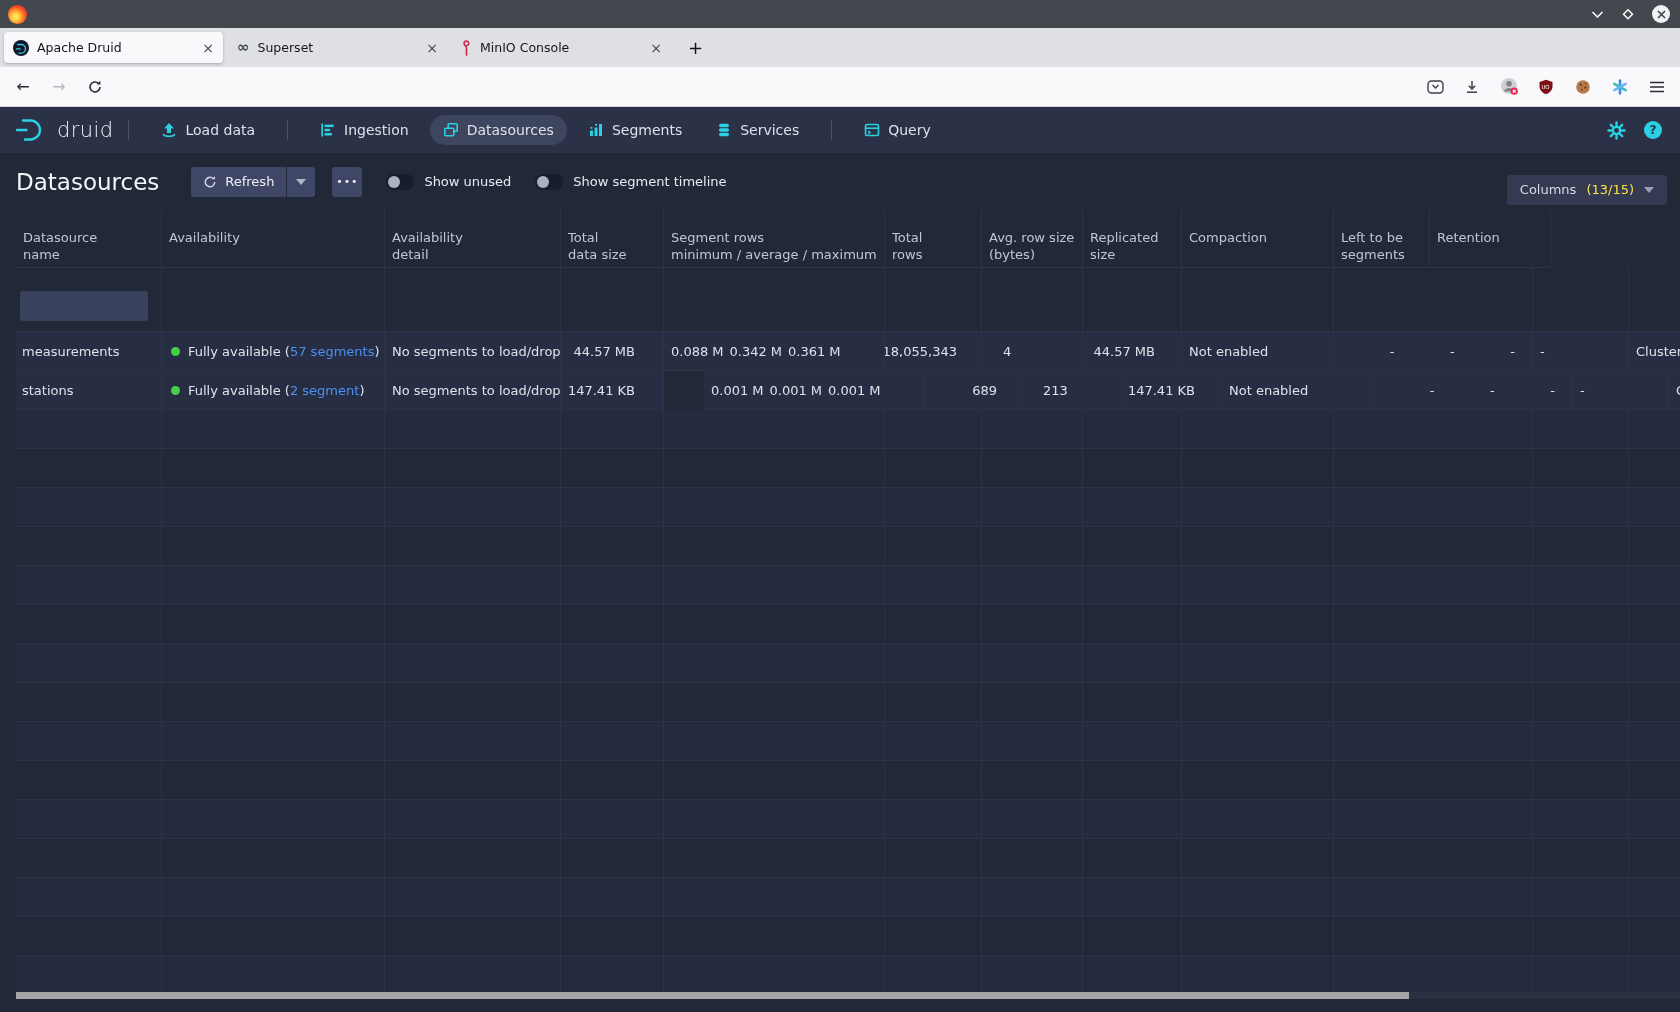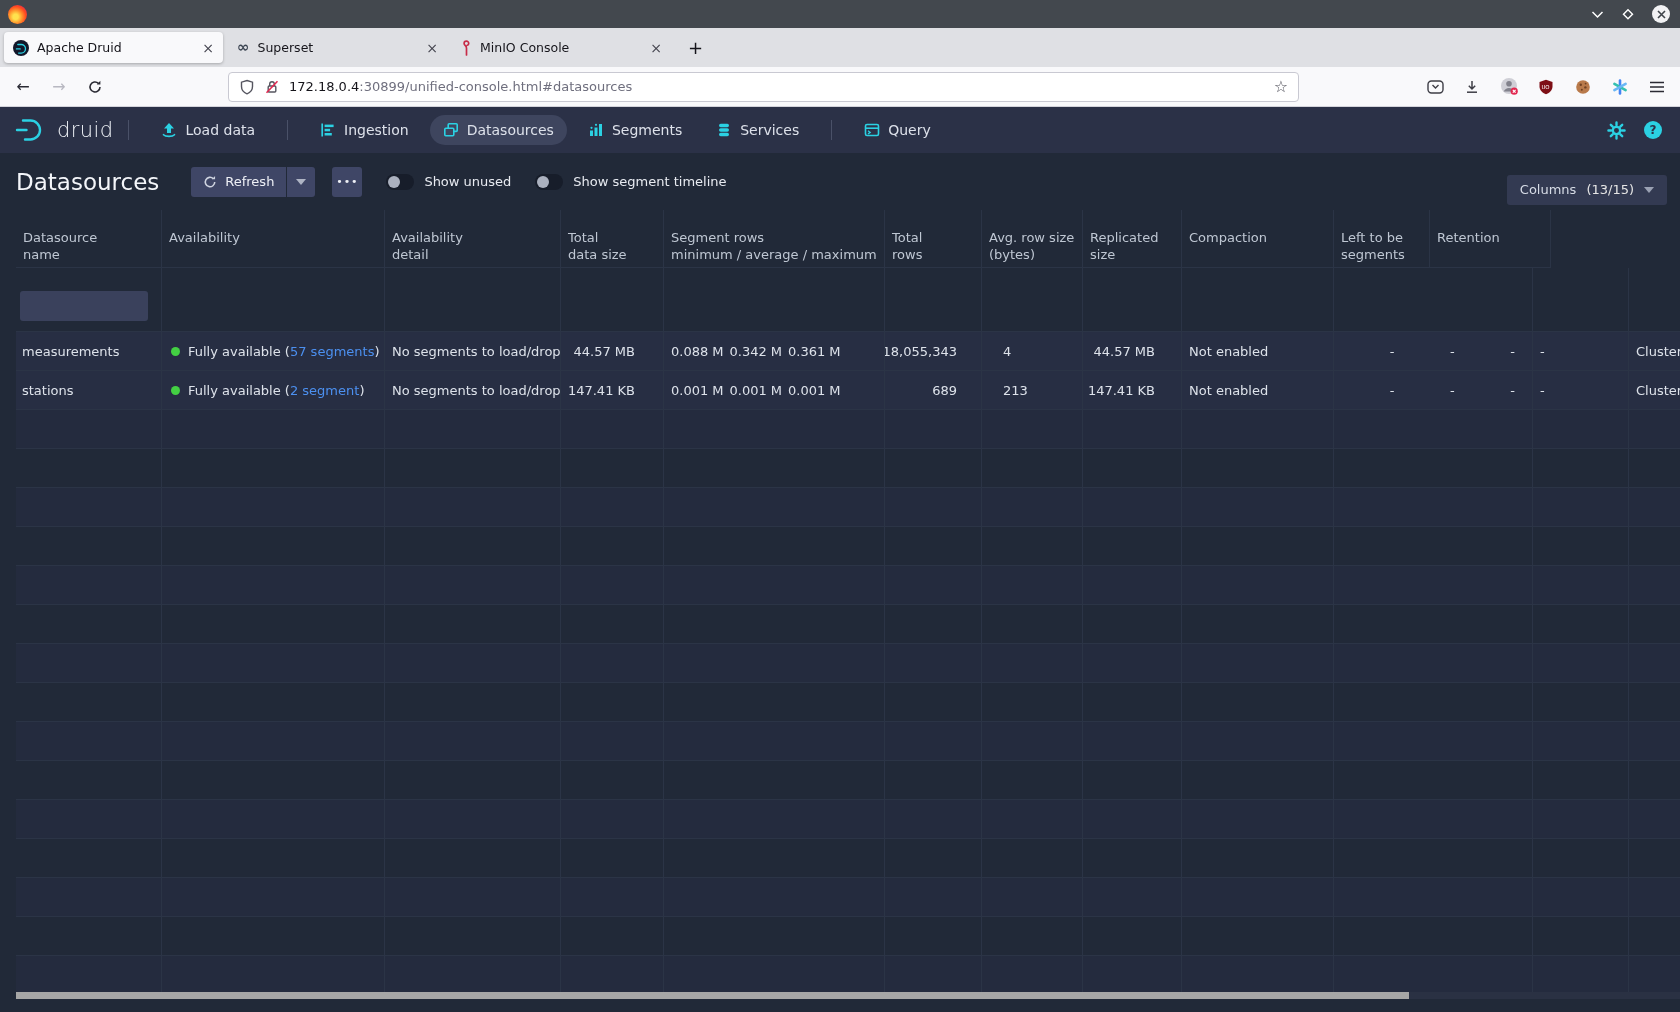--- a/index.html
+++ b/index.html
@@ -48,21 +48,21 @@
   .page-header { height:57px; display:flex; align-items:center; padding-left:16px; }
   .page-title { font-size:23px; color:#f4f6fa; margin-right:32px; font-weight:400; }
   .btn { background:#3f4666; color:#eef0f6; font-size:13px; height:30px; display:flex; align-items:center; justify-content:center; border-radius:3px; }
   .refresh-main { padding:0 12px; gap:8px; border-radius:3px 0 0 3px; }
   .refresh-caret { width:28px; margin-left:1px; border-radius:0 3px 3px 0; }
   .more-btn { width:30px; margin-left:17px; font-size:11px; letter-spacing:1px; }
   .switch { width:28px; height:16px; border-radius:8px; background:#171d2a; position:relative; margin-left:24px; flex:none; }
   .switch .knob { position:absolute; left:2px; top:2px; width:12px; height:12px; border-radius:50%; background:#abb1bf; }
   .switch-label { margin-left:10px; font-size:13px; color:#e8ebf1; }
   .columns-btn { margin-left:auto; margin-right:13px; background:#333a52; padding:0 13px; gap:10px; position:relative; top:8px; color:#d7dce6; }
-  .columns-count { color:#e5e5e5; }
+  .columns-count { color:#fde047; }
 
   
   .table { margin-left:16px; width:1734px; }
   .tr { display:flex; }
   .cell { border-right:1px solid #2b3446; border-bottom:1px solid #2b3446; flex:none; overflow:hidden; white-space:nowrap; }
   .thead .cell { height:58px; color:#bfc7d3; font-size:13px; padding:19px 0 0 7px; line-height:17px; }
   .filter-row .cell { height:64px; display:flex; align-items:flex-end; }
   .filter-input { width:128px; height:30px; margin:0 0 10px 4px; background:#3a415c; border:none; border-radius:3px; outline:none; color:#e8ebf1; padding:0 8px; font-size:13px; }
   .data-row .cell { height:39px; background:#272e43; color:#dde2ea; font-size:13px; display:flex; align-items:center; }
   .empty-row .cell { height:39px; }
@@ -134,36 +134,20 @@
 
 <div class="toolbar">
   <span class="nav-btn">←</span>
   <span class="nav-btn disabled">→</span>
   <span class="nav-btn">
       <svg width="16" height="16">
         <path d="M13 8a5 5 0 1 1-1.6-3.7" stroke="#2a2a33" stroke-width="1.6" fill="none"></path>
         <path d="M13.4 1.8v3.6H9.8z" fill="#2a2a33"></path>
       </svg>
     </span>
-  <div class="urlbar">
-    <span>
-        <svg width="16" height="16">
-          <path d="M8 1.5l5.5 1.7v4.4c0 3.8-2.9 6.3-5.5 7.2-2.6-.9-5.5-3.4-5.5-7.2V3.2z" fill="none" stroke="#55555f" stroke-width="1.4"></path>
-        </svg>
-      </span>
-    <span>
-        <svg width="16" height="16">
-          <rect x="4.2" y="7" width="7.6" height="6" rx="1" fill="none" stroke="#55555f" stroke-width="1.4"></rect>
-          <path d="M5.7 7V5a2.3 2.3 0 0 1 4.6 0v2" fill="none" stroke="#55555f" stroke-width="1.4"></path>
-          <path d="M2.5 13.8L13.5 2.2" stroke="#e22850" stroke-width="1.6"></path>
-        </svg>
-      </span>
-    <span class="url-text"><span>172.18.0.4</span><span class="dim">:30899/unified-console.html#datasources</span></span>
-    <span class="star">☆</span>
-  </div>
   <div class="toolbar-icons">
     <span class="ticon">
         <svg width="17" height="16">
           <rect x="1" y="2" width="15" height="12" rx="3.5" fill="none" stroke="#3e3e46" stroke-width="1.4"></rect>
           <path d="M5.5 6l3 3 3-3" fill="none" stroke="#3e3e46" stroke-width="1.4"></path>
         </svg>
       </span>
     <span class="ticon">
         <svg width="16" height="16">
           <path d="M8 2v7.5M4.8 6.8L8 10l3.2-3.2" fill="none" stroke="#3e3e46" stroke-width="1.5"></path>
@@ -418,21 +402,21 @@
         <div class="tr data-row">
           <div class="cell al" style="width: 146px; padding: 0px 0px 0px 6px;">stations</div>
           <div class="cell al" style="width: 223px; padding: 0px;">
             <span class="dot"></span>
             <span>Fully available (</span>
             <a class="seg-link" href="#">2 segment</a>
             <span>)</span>
           </div>
           <div class="cell al" style="width: 176px; padding: 0px 0px 0px 7px;">No segments to load/drop</div>
           <div class="cell ar" style="width: 103px; padding: 0px 28px 0px 0px;">147.41 KB</div>
-          <div class="cell al" style="width: 221px; padding: 0px 0px 0px 7px;">
+          <div class="cell al" style="width: 221px; padding: 0px 0px 0px 7px; margin-left: 40px;">
             <span class="sub">0.001 M</span>
             <span class="sub">0.001 M</span>
             <span class="sub">0.001 M</span>
           </div>
           <div class="cell ar" style="width: 97px; padding: 0px 24px 0px 0px;">689</div>
           <div class="cell al" style="width: 101px; padding: 0px 0px 0px 21px;">213</div>
           <div class="cell ar" style="width: 99px; padding: 0px 26px 0px 0px;">147.41 KB</div>
           <div class="cell al" style="width: 152px; padding: 0px 0px 0px 7px;">Not enabled</div>
           <div class="cell ar" style="width: 199px; padding: 0px 17px 0px 0px;">
             <span class="subr">-</span>

